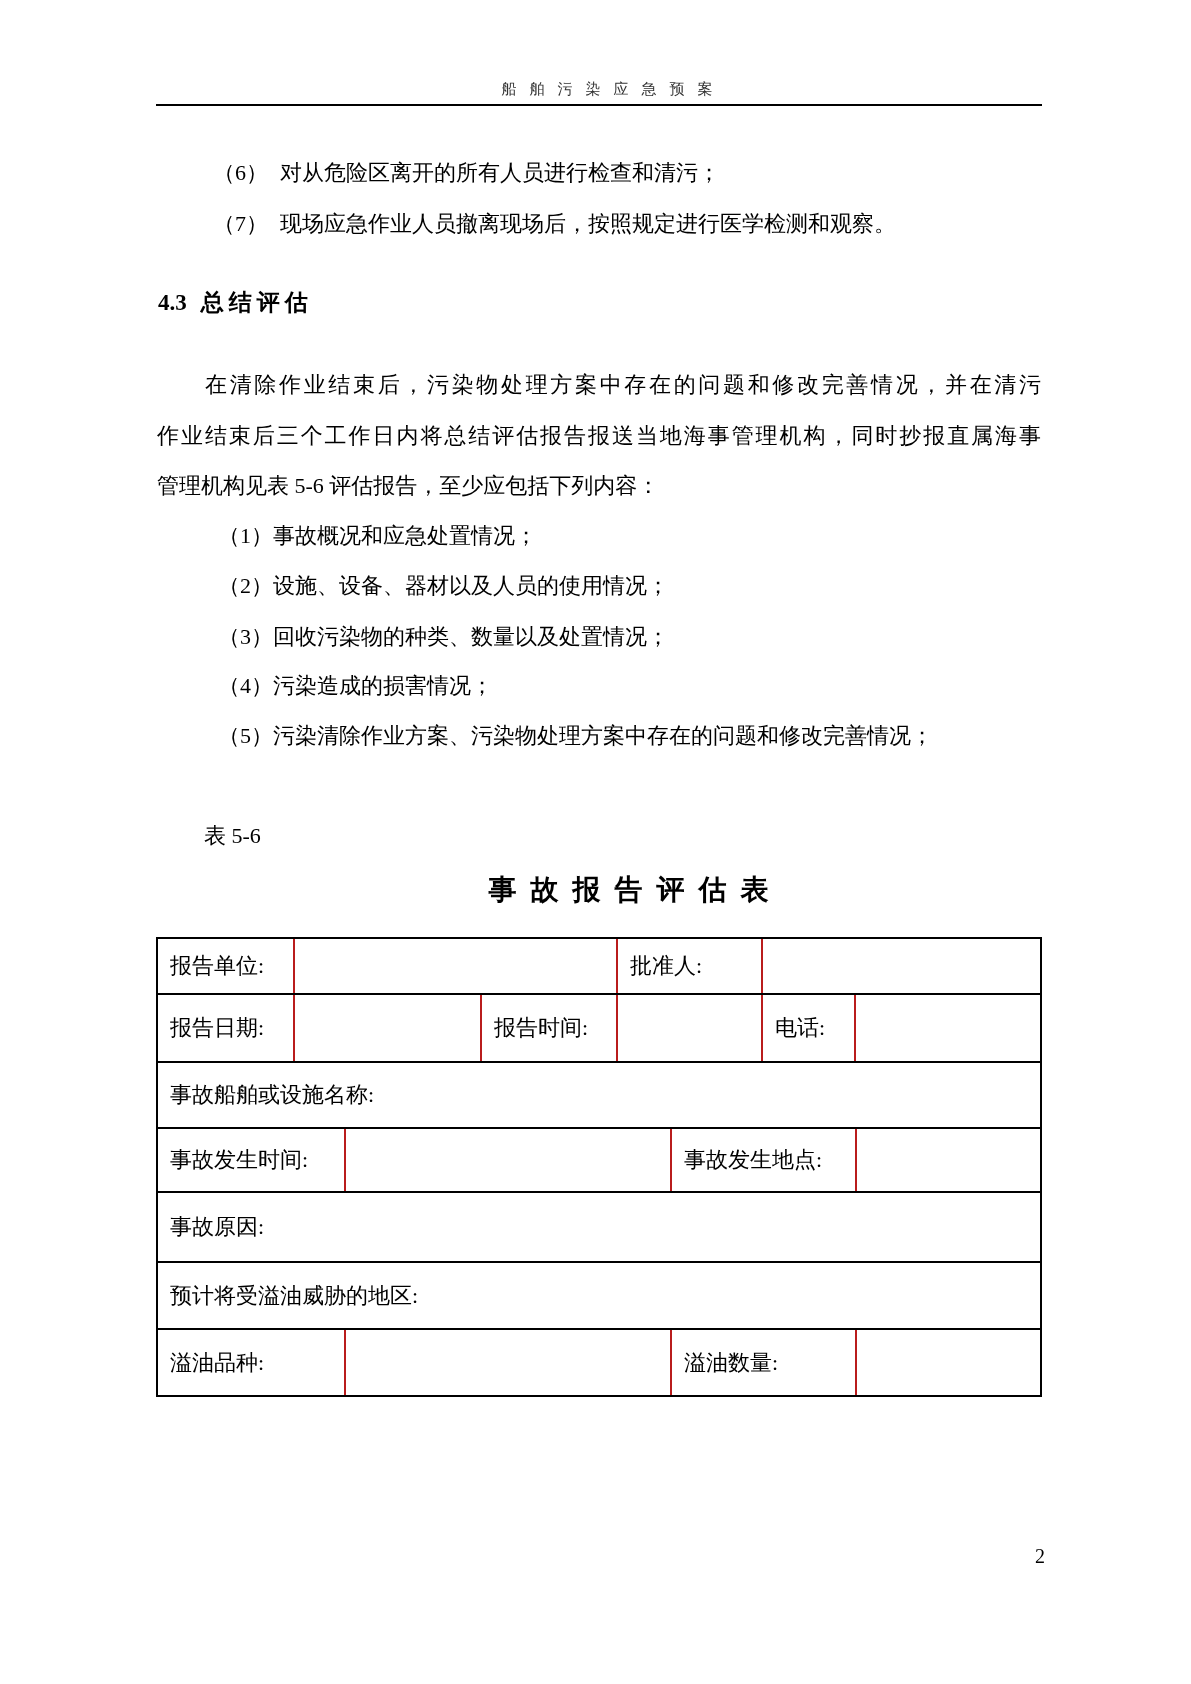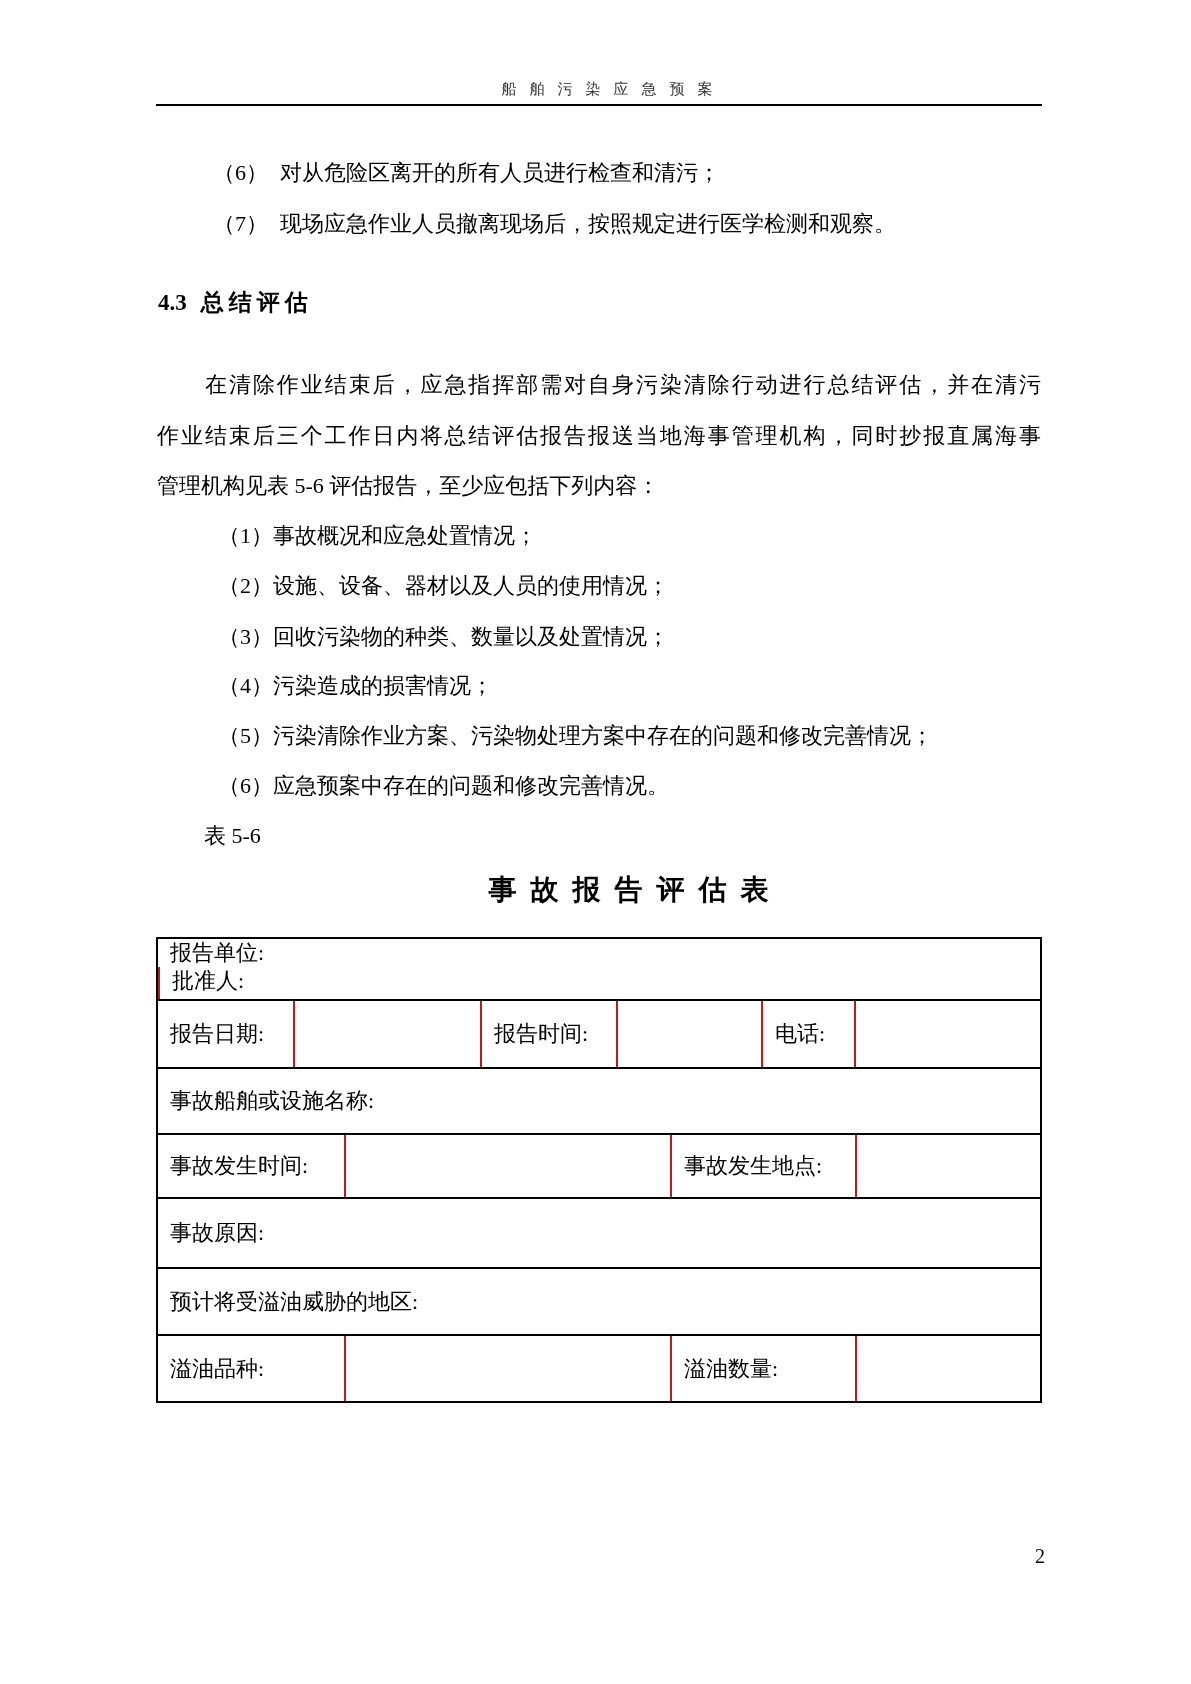--- a/index.html
+++ b/index.html
@@ -66,21 +66,21 @@
   .t-cell {
     box-sizing:border-box;
     display:flex; align-items:center;
     padding-left:12px;
     font-size:22px; line-height:28px;
     white-space:nowrap; overflow:hidden;
     flex:0 0 auto;
   }
   .t-cell + .t-cell { border-left:2px solid #b91c1c; }
   .t-cell.fill { flex:1 1 auto; }
-  .r1 { height:60px;flex-direction:column; } .r2 { height:68px; } .r3 { height:66px; }
+  .r1 { height:54px; } .r2 { height:68px; } .r3 { height:66px; }
   .r4 { height:64px; } .r5 { height:70px; } .r6 { height:65px; }
   .r7 { height:67px; } .r8 { height:67px; }
   .page-num {
     position:absolute; left:1035px; top:1546px;
     font-size:20px; line-height:20px;
   }
 </style>
 </head>
 <body>
 
@@ -93,30 +93,29 @@
     <span class="marker">（6）</span><span>对从危险区离开的所有人员进行检查和清污；</span>
   </div>
   <div class="intro-item" style="top:209px;">
     <span class="marker">（7）</span><span>现场应急作业人员撤离现场后，按照规定进行医学检测和观察。</span>
   </div>
 
   <div class="section-heading">
     <span>4.3</span><span class="sec-title">总结评估</span>
   </div>
 
-  <div class="para-line para-just para-indent" style="top:370px;">在清除作业结束后，应急指挥部需对自身污染清除行动进行总结评估，并在清污</div>
+  <div class="para-line para-just para-indent" style="top:370px;">在清除作业结束后，污染物处理方案中存在的问题和修改完善情况，并在清污</div>
   <div class="para-line para-just" style="top:421px;">作业结束后三个工作日内将总结评估报告报送当地海事管理机构，同时抄报直属海事</div>
   <div class="para-line" style="top:471px;">管理机构见表 5-6 评估报告，至少应包括下列内容：</div>
 
   <div class="list-item" style="top:521px;">（1）事故概况和应急处置情况；</div>
   <div class="list-item" style="top:571px;">（2）设施、设备、器材以及人员的使用情况；</div>
   <div class="list-item" style="top:622px;">（3）回收污染物的种类、数量以及处置情况；</div>
   <div class="list-item" style="top:671px;">（4）污染造成的损害情况；</div>
   <div class="list-item" style="top:721px;">（5）污染清除作业方案、污染物处理方案中存在的问题和修改完善情况；</div>
-  <div class="list-item" style="top:771px;">（6）应急预案中存在的问题和修改完善情况。</div>
 
   <div class="table-ref">表 5-6</div>
 
   <div class="table-title">事故报告评估表</div>
 
   <div class="doc-table">
     <div class="t-row r1">
       <div class="t-cell" style="width:135px;">报告单位:</div>
       <div class="t-cell" style="width:323px;"></div>
       <div class="t-cell" style="width:145px;">批准人:</div>

